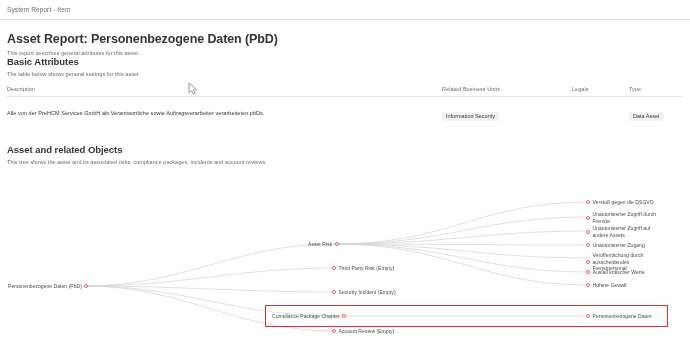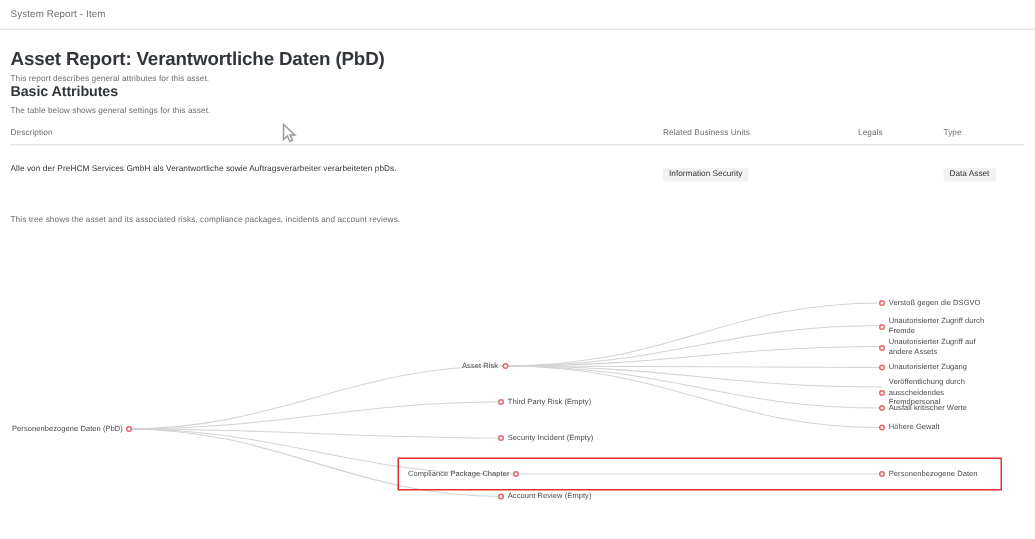--- a/index.html
+++ b/index.html
@@ -154,21 +154,21 @@
 </style>
 </head>
 <body>
 
 <div class="topbar">
   <span class="topbar-title">System Report - Item</span>
 </div>
 
 <div class="content">
 
-  <div class="h1">Asset Report: Verantwortliche Daten (PbD)</div>
+  <div class="h1">Asset Report: Personenbezogene Daten (PbD)</div>
   <div class="subtext">This report describes general attributes for this asset.</div>
 
   <div class="section-basic">
     <div class="h2">Basic Attributes</div>
     <div class="subtext">The table below shows general settings for this asset.</div>
 
     <div class="table">
       <div class="thead">
         <div class="th col-desc">Description</div>
         <div class="th col-rbu">Related Business Units</div>
@@ -182,20 +182,21 @@
         </div>
         <div class="td col-legal"></div>
         <div class="col-type">
           <span class="chip">Data Asset</span>
         </div>
       </div>
     </div>
   </div>
 
   <div class="section-tree">
+    <div class="h2">Asset and related Objects</div>
     <div class="subtext">This tree shows the asset and its associated risks, compliance packages, incidents and account reviews.</div>
   </div>
 
 </div>
 
 <div class="tree-wrap" style="position:absolute; left:0; top:184px;">
 
   <svg class="tree-svg" width="690" height="175">
     <g fill="none" stroke="#d3d3d3" stroke-width="0.7">
 

